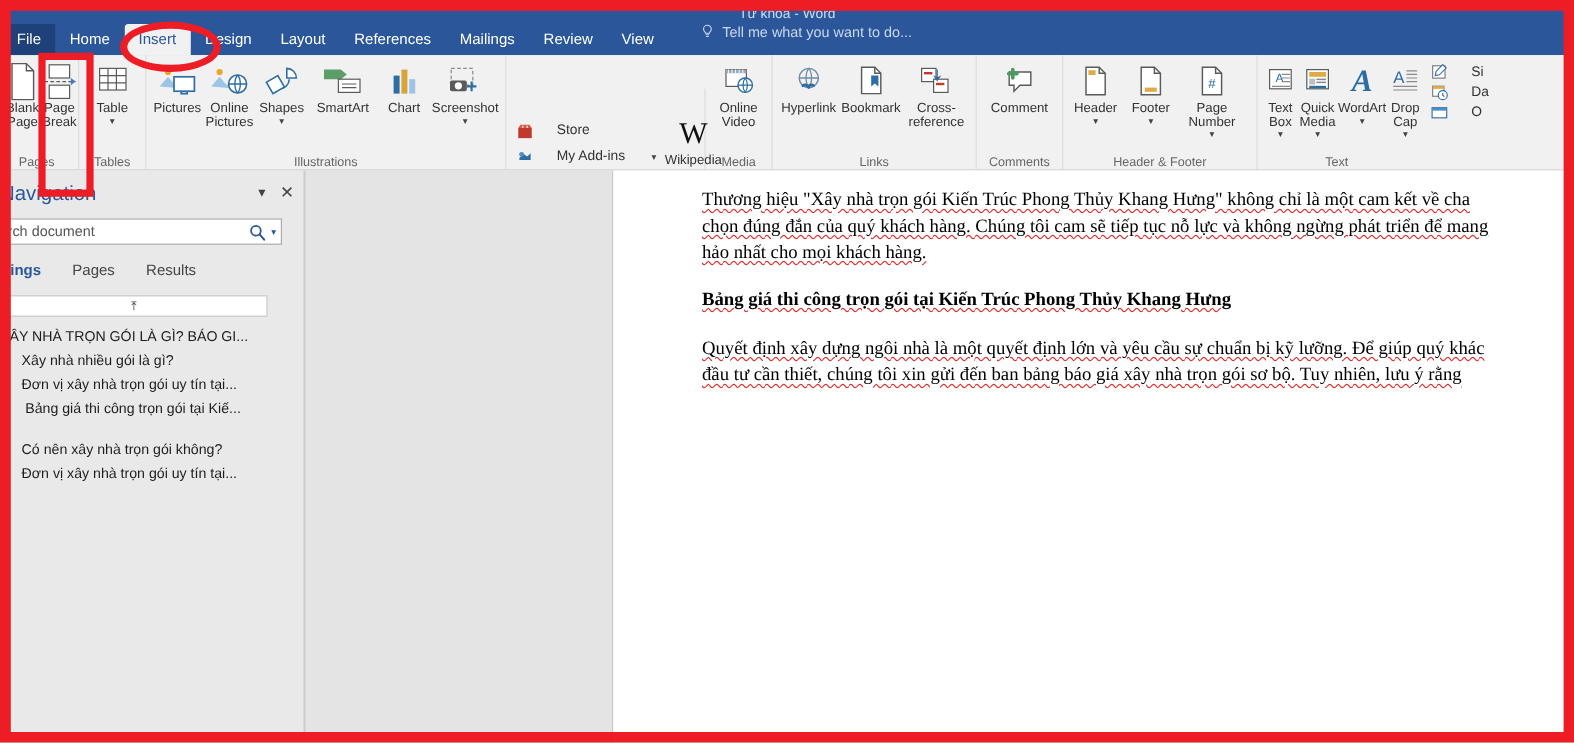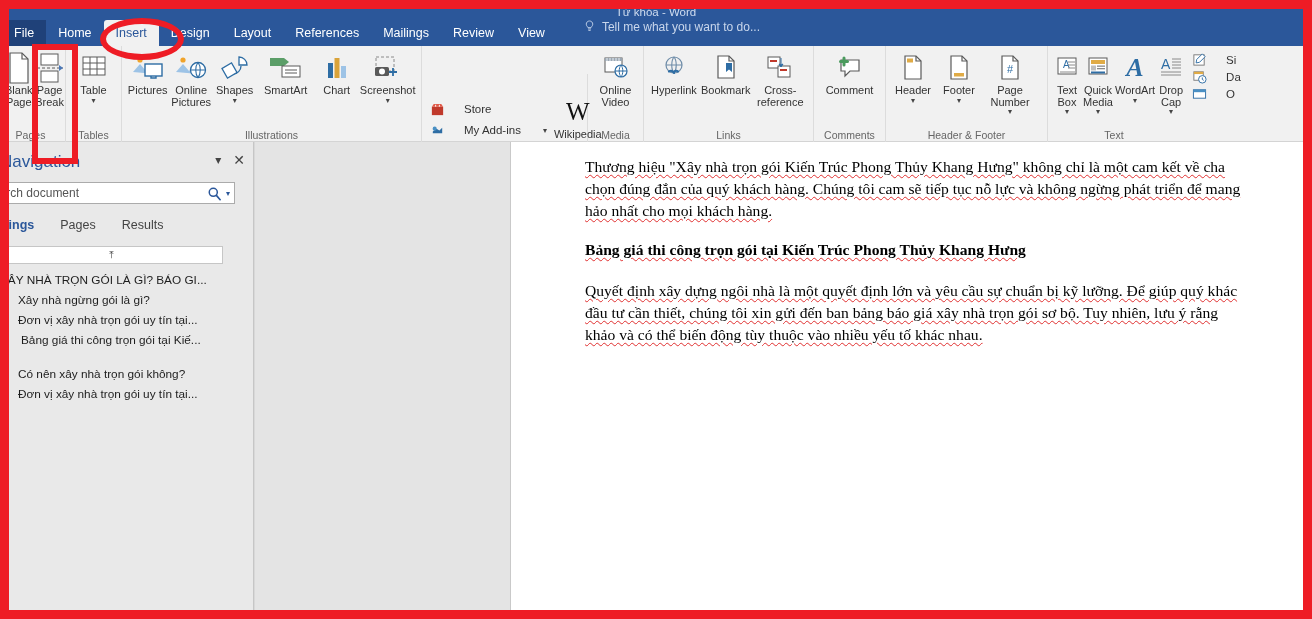--- a/index.html
+++ b/index.html
@@ -623,21 +623,20 @@
             <span class="sq">Thương hiệu "Xây nhà trọn gói Kiến Trúc Phong Thủy Khang Hưng" không chỉ là một cam kết về cha</span><br>
             <span class="sq">chọn đúng đắn của quý khách hàng. Chúng tôi cam sẽ tiếp tục nỗ lực và không ngừng phát triển để mang</span><br>
             <span class="sq">hảo nhất cho mọi khách hàng.</span>
           </p>
           <p class="head">
             <span class="sq">Bảng giá thi công trọn gói tại Kiến Trúc Phong Thủy Khang Hưng</span>
           </p>
           <p>
             <span class="sq">Quyết định xây dựng ngôi nhà là một quyết định lớn và yêu cầu sự chuẩn bị kỹ lưỡng. Để giúp quý khác</span><br>
             <span class="sq">đầu tư cần thiết, chúng tôi xin gửi đến ban bảng báo giá xây nhà trọn gói sơ bộ. Tuy nhiên, lưu ý rằng</span><br>
-            <span class="sq">khảo và có thể biến động tùy thuộc vào nhiều yếu tố khác nhau.</span>
           </p>
         </div>
       </div>
 
       <div class="navpane">
         <div class="nav-title">Navigation</div>
         <div class="nav-ctrl">
           <span>▾</span>
           <span style="font-size:14px;">✕</span>
         </div>
@@ -655,21 +654,21 @@
           <span class="nt">Results</span>
         </div>
         <div class="nav-collapse">
           <span>⤒</span>
         </div>
         <div class="nav-list">
           <div class="nav-item lvl1">
             <span>XÂY NHÀ TRỌN GÓI LÀ GÌ? BÁO GI...</span>
           </div>
           <div class="nav-item lvl2">
-            <span>Xây nhà ngừng gói là gì?</span>
+            <span>Xây nhà nhiều gói là gì?</span>
           </div>
           <div class="nav-item lvl2">
             <span>Đơn vị xây nhà trọn gói uy tín tại...</span>
           </div>
           <div class="nav-item lvl2">
             <span class="sel" style="padding:1px 3px;">Bảng giá thi công trọn gói tại Kiế...</span>
           </div>
           <div class="nav-gap"></div>
           <div class="nav-item lvl2">
             <span>Có nên xây nhà trọn gói không?</span>

